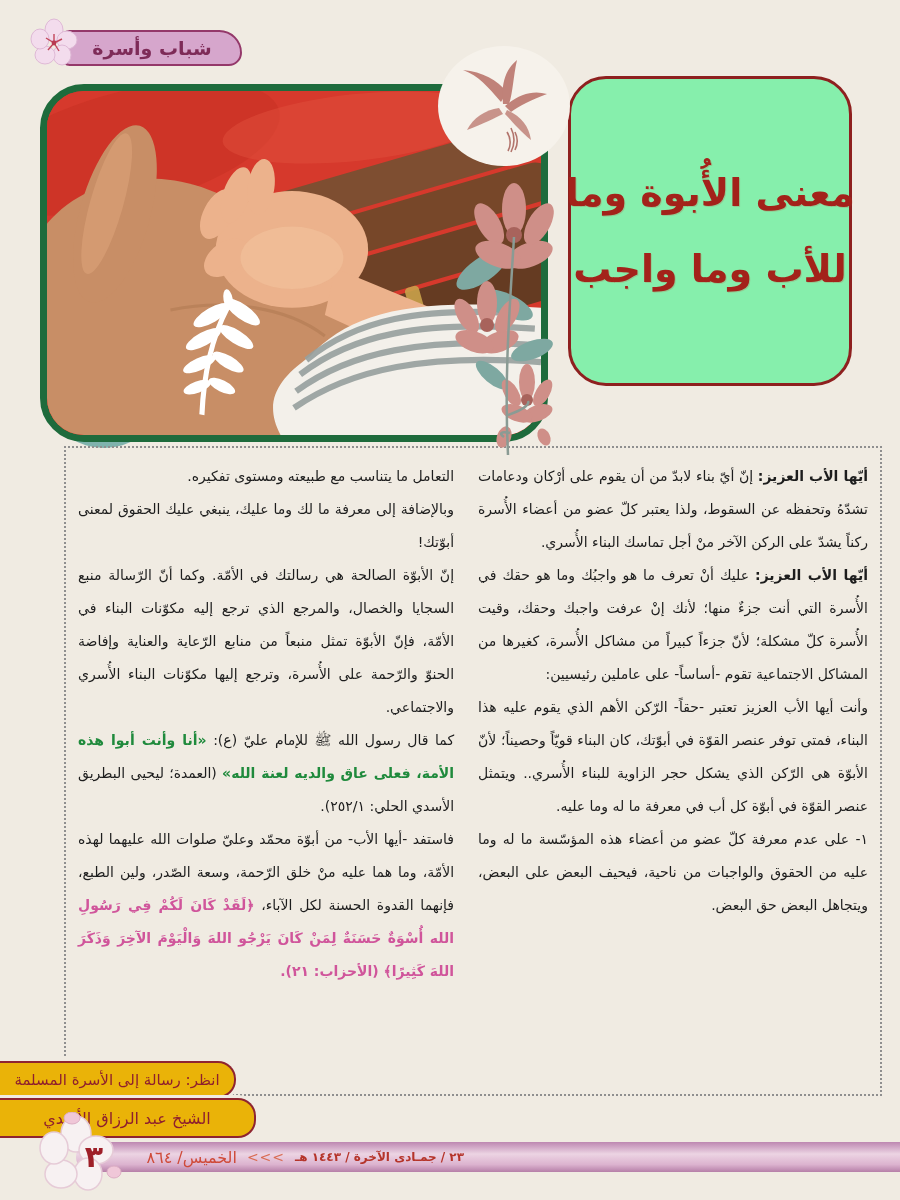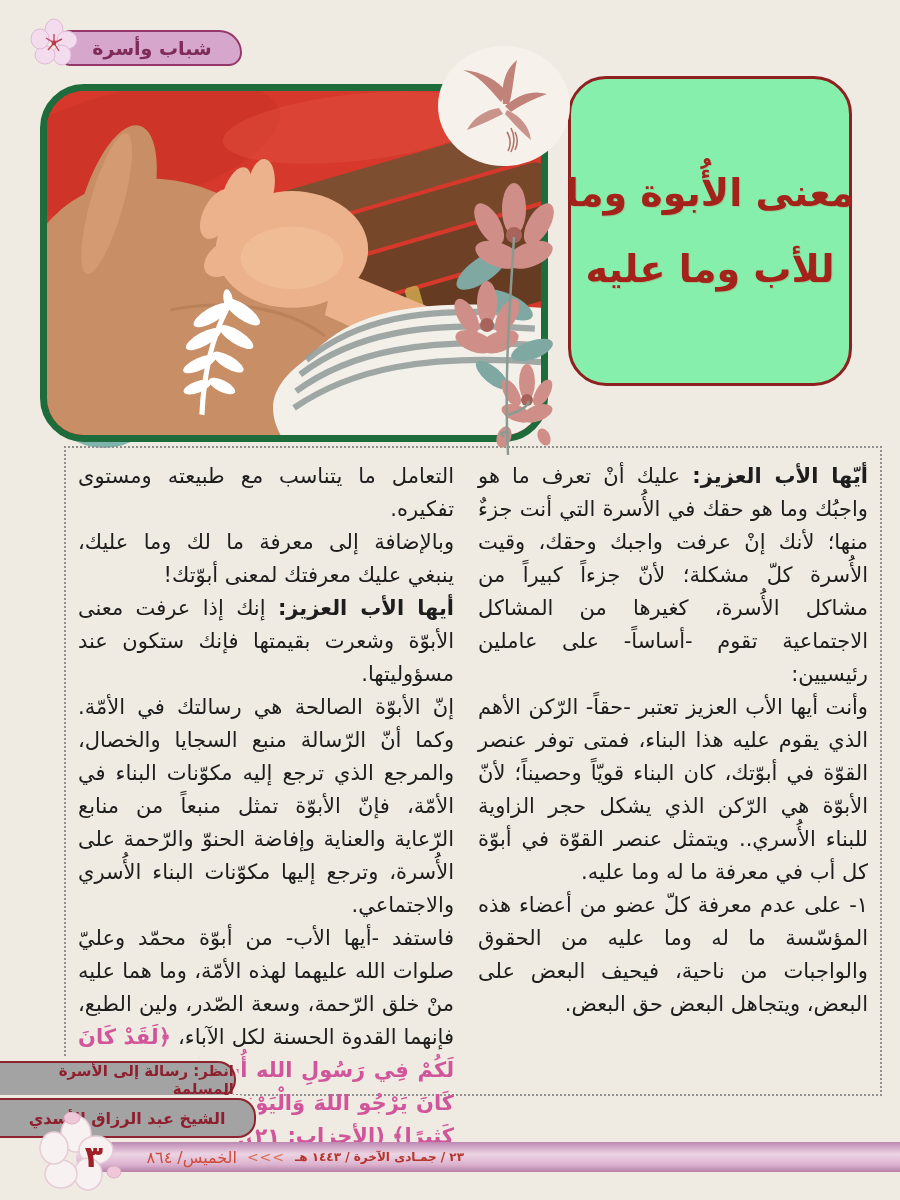--- a/index.html
+++ b/index.html
@@ -27,34 +27,34 @@
   .title-box{position:absolute;left:568px;top:76px;width:278px;height:304px;
     background:#86efac;border:3px solid #8e201f;border-radius:38px;
     display:flex;flex-direction:column;align-items:center;justify-content:center;
     color:#a3221a;z-index:2;}
   .title-box .tline{font-size:38px;font-weight:bold;line-height:76px;white-space:nowrap;
     text-shadow:1px 1px 0 #c23c2e33;}
 
   
   .text-area{position:absolute;left:64px;top:446px;width:818px;height:650px;
     border:2px dotted #8f8f8f;box-sizing:border-box;display:flex;z-index:2;}
-  .col{box-sizing:border-box;padding:12px 12px 0 12px;font-size:21px;line-height:33px;
+  .col{box-sizing:border-box;padding:12px 12px 0 12px;font-size:14px;line-height:33px;
     color:#1d1d1d;text-align:justify;}
   .col-a{width:416px;}
   .col-b{width:402px;}
   .col p{margin:0;}
   .lead{font-weight:bold;}
   .green{color:#1f8a3c;font-weight:bold;}
   .pink{color:#d0559b;font-weight:bold;}
   .ltr{direction:ltr;unicode-bidi:isolate;}
 
   
-  .ref-badge{position:absolute;left:0;background:#a3a3a3;border:2px solid #8e2430;border-left:none;
+  .ref-badge{position:absolute;left:0;background:#eab308;border:2px solid #8e2430;border-left:none;
     border-radius:0 18px 18px 0;display:flex;align-items:center;justify-content:center;
-    color:#8e1f2e;font-weight:bold;z-index:4;box-shadow:0 0 0 3px #f0ebe2;}
+    color:#8e1f2e;font-weight:normal;z-index:4;box-shadow:0 0 0 3px #f0ebe2;}
   .ref-badge.b1{top:1061px;width:234px;height:33px;font-size:15px;}
   .ref-badge.b2{top:1098px;width:254px;height:36px;font-size:16px;}
 
   
   .footer-bar{position:absolute;left:76px;top:1142px;width:824px;height:30px;
     border-radius:16px 0 0 16px;
     background:linear-gradient(180deg,#bd87b1 0%,#ecd4e3 40%,#dcb3cf 75%,#b67fa8 100%);
     display:flex;align-items:center;z-index:3;padding-right:436px;box-sizing:border-box;gap:10px;}
   .footer-date{color:#b5342a;font-weight:bold;font-size:12px;white-space:nowrap;}
   .footer-arrows{color:#d96a50;font-size:14px;letter-spacing:1px;}
@@ -196,34 +196,35 @@
     </g>
     <g stroke="#8a9b94" stroke-width="2.5" fill="none">
       <path d="M62,62 C58,130 52,200 56,280"></path>
         <path d="M56,240 C70,235 78,230 76,226"></path>
         <path d="M58,258 C50,256 46,258 52,262"></path>
     </g>
   </svg>
 
   <div class="title-box">
     <div class="tline">معنى الأُبوة وما</div>
-    <div class="tline">للأب وما عليه</div>
+    <div class="tline">للأب وما واجب</div>
   </div>
 
   <div class="text-area">
     <div class="col col-a">
+      <p><span class="lead">أيّها الأب العزيز:</span><span> إنّ أيّ بناء لابدّ من أن يقوم على أرْكان ودعامات تشدّهُ وتحفظه عن السقوط، ولذا يعتبر كلّ عضو من أعضاء الأُسرة ركناً يشدّ على الركن الآخر منْ أجل تماسك البناء الأُسري.</span></p>
       <p><span class="lead">أيّها الأب العزيز:</span><span> عليك أنْ تعرف ما هو واجبُك وما هو حقك في الأُسرة التي أنت جزءٌ منها؛ لأنك إنْ عرفت واجبك وحقك، وقيت الأُسرة كلّ مشكلة؛ لأنّ جزءاً كبيراً من مشاكل الأُسرة، كغيرها من المشاكل الاجتماعية تقوم -أساساً- على عاملين رئيسيين:</span></p>
       <p>وأنت أيها الأب العزيز تعتبر -حقاً- الرّكن الأهم الذي يقوم عليه هذا البناء، فمتى توفر عنصر القوّة في أبوّتك، كان البناء قويّاً وحصيناً؛ لأنّ الأبوّة هي الرّكن الذي يشكل حجر الزاوية للبناء الأُسري.. ويتمثل عنصر القوّة في أبوّة كل أب في معرفة ما له وما عليه.</p>
       <p>١- على عدم معرفة كلّ عضو من أعضاء هذه المؤسّسة ما له وما عليه من الحقوق والواجبات من ناحية، فيحيف البعض على البعض، ويتجاهل البعض حق البعض.</p>
     </div>
     <div class="col col-b">
       <p>التعامل ما يتناسب مع طبيعته ومستوى تفكيره.</p>
-      <p>وبالإضافة إلى معرفة ما لك وما عليك، ينبغي عليك معرفتك لمعنى أبوّتك!</p>
-      <p><span class="lead">أيها الأب العزيز:</span><span> إنك إذا عرفت معنى الأبوّة وشعرت بقيمتها فإنك ستكون عند مسؤوليتها.</span></p>
+      <p>وبالإضافة إلى معرفة ما لك وما عليك، ينبغي عليك الحقوق لمعنى أبوّتك!</p>
       <p>إنّ الأبوّة الصالحة هي رسالتك في الأمّة. وكما أنّ الرّسالة منبع السجايا والخصال، والمرجع الذي ترجع إليه مكوّنات البناء في الأمّة، فإنّ الأبوّة تمثل منبعاً من منابع الرّعاية والعناية وإفاضة الحنوّ والرّحمة على الأُسرة، وترجع إليها مكوّنات البناء الأُسري والاجتماعي.</p>
+      <p><span>كما قال رسول الله ﷺ للإمام عليّ (ع): </span><span class="green">«أنا وأنت أبوا هذه الأمة، فعلى عاق والديه لعنة الله»</span><span> (العمدة؛ ليحيى البطريق الأسدي الحلي: ٢٥٢/١).</span></p>
       <p><span>فاستفد -أيها الأب- من أبوّة محمّد وعليّ صلوات الله عليهما لهذه الأمّة، وما هما عليه منْ خلق الرّحمة، وسعة الصّدر، ولين الطبع، فإنهما القدوة الحسنة لكل الآباء، </span><span class="pink">﴿لَقَدْ كَانَ لَكُمْ فِي رَسُولِ الله أُسْوَةٌ حَسَنَةٌ لِمَنْ كَانَ يَرْجُو اللهَ وَالْيَوْمَ الآخِرَ وَذَكَرَ اللهَ كَثِيرًا﴾</span><span class="pink"> (الأحزاب: ٢١).</span></p>
     </div>
   </div>
 
   <div class="ref-badge b1">
     <span>انظر: رسالة إلى الأسرة المسلمة</span>
   </div>
   <div class="ref-badge b2">
     <span>الشيخ عبد الرزاق الأسدي</span>
   </div>

